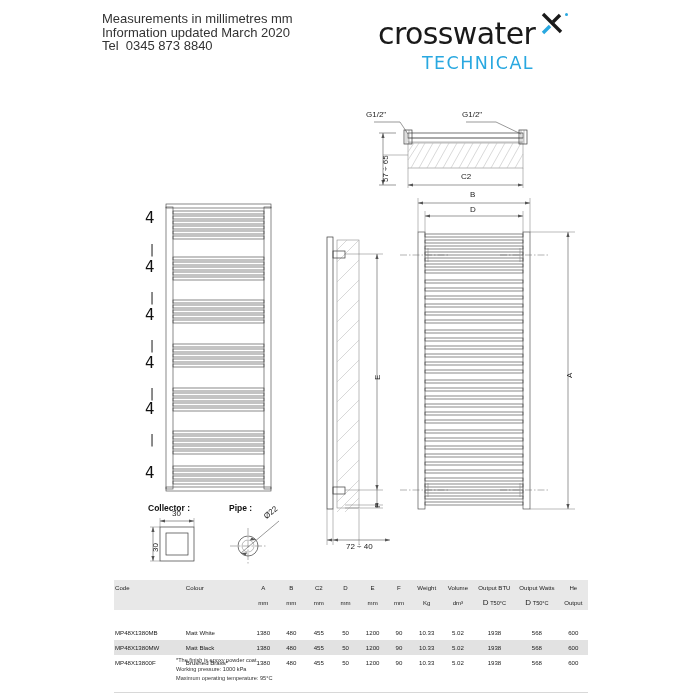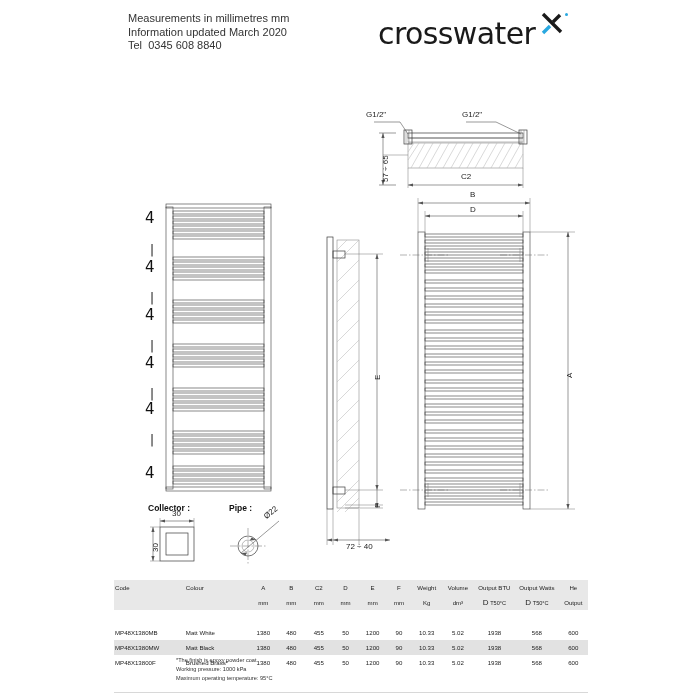--- a/index.html
+++ b/index.html
@@ -4,21 +4,21 @@
 <style>
   html,body{margin:0;padding:0;}
   body{
     width:700px;height:700px;background:#ffffff;
     font-family:"Liberation Sans", sans-serif;
     color:#231f20;position:relative;overflow:hidden;
   }
   .page{position:absolute;left:0;top:0;width:700px;height:700px;}
 
   
-  .hdr-notes{position:absolute;left:128px;top:12px;font-size:11px;line-height:13.6px;color:#333;}
+  .hdr-notes{position:absolute;left:102px;top:12px;font-size:13px;line-height:13.6px;color:#333;}
   .hdr-notes div{white-space:pre;}
 
   .logo{position:absolute;left:378px;top:16px;width:210px;height:60px;}
   .logo-word{
     position:absolute;left:0;top:0;font-size:30px;letter-spacing:-0.6px;
     font-family:"DejaVu Sans", sans-serif;font-weight:400;color:#1a1a1a;
   }
   .logo-x{position:absolute;left:163px;top:-4px;width:30px;height:26px;}
   .logo-tech{
     position:absolute;left:44px;top:37px;font-size:17.5px;letter-spacing:1.4px;
@@ -62,31 +62,32 @@
   .footrule{position:absolute;left:114px;top:692px;width:474px;height:1px;background:#d8d8d8;}
 </style>
 </head>
 <body>
 
 <div class="page">
 
   <div class="hdr-notes">
     <div>Measurements in millimetres mm</div>
     <div>Information updated March 2020</div>
-    <div>Tel  0345 608 8840</div>
+    <div>Tel  0345 873 8840</div>
   </div>
 
   <div class="logo">
     <div class="logo-word">crosswater</div>
     <svg class="logo-x" viewBox="0 0 30 26">
       <path d="M2,2 L20,20" stroke="#1a1a1a" stroke-width="3.4" fill="none"></path>
       <path d="M19,3 L12,10" stroke="#1a1a1a" stroke-width="3.4" fill="none"></path>
       <path d="M9,14 L2,21" stroke="#29a8e0" stroke-width="3.4" fill="none"></path>
       <circle cx="25.5" cy="2.5" r="1.5" fill="#29a8e0"></circle>
     </svg>
+    <div class="logo-tech">TECHNICAL</div>
   </div>
 
   <svg width="700" height="700">
 
     <rect x="408" y="133" width="115" height="5" class="ln"></rect>
     <rect x="408" y="138" width="115" height="4" class="ln-thin"></rect>
 
     <rect x="408" y="143" width="115" height="25" class="ln-thin"></rect>
     <g class="hatch">
       <path d="M411,168 L425,143"></path>

